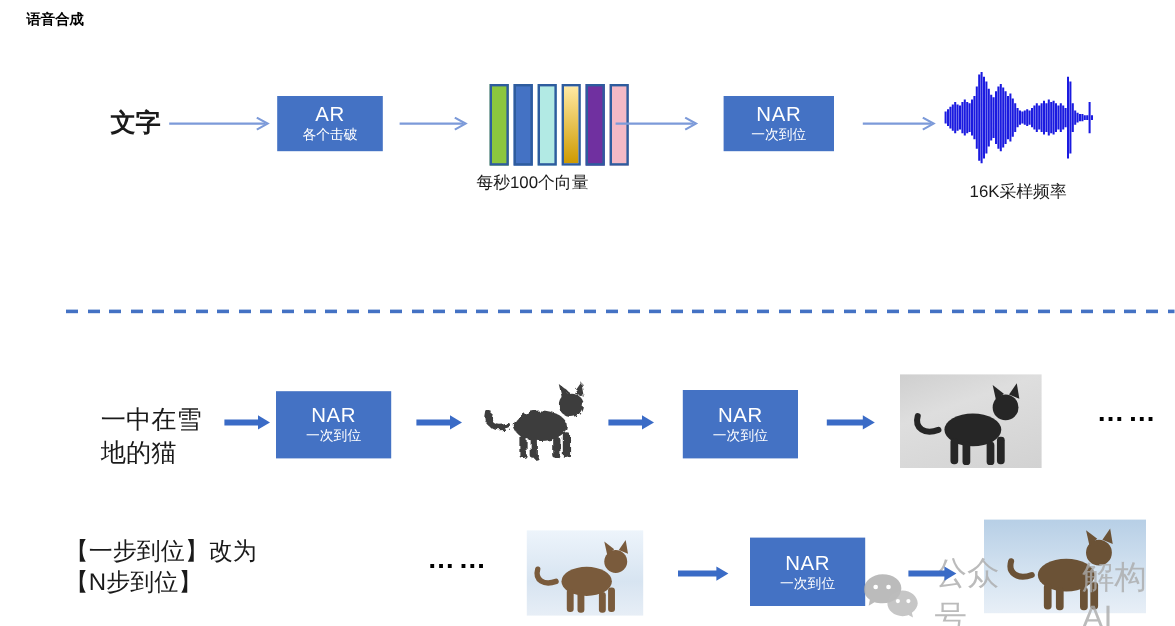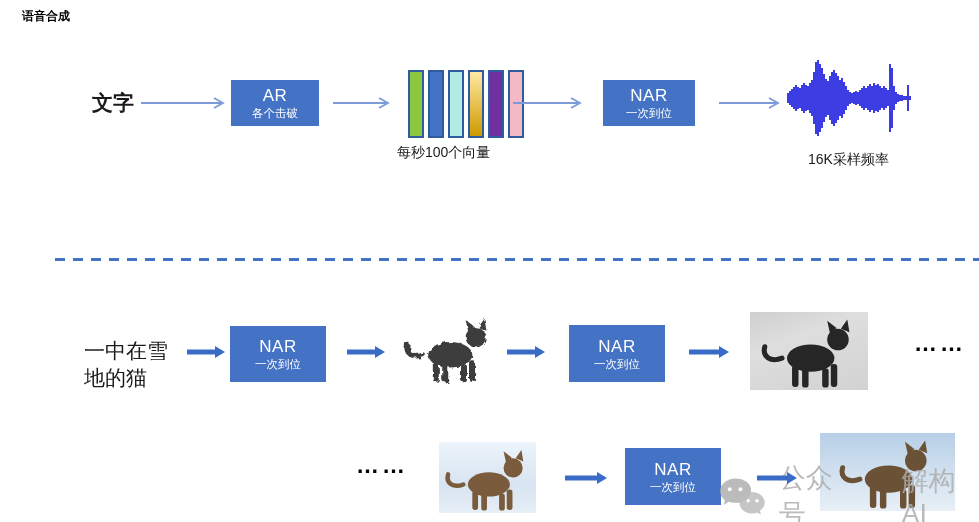--- a/index.html
+++ b/index.html
@@ -164,20 +164,24 @@
   </svg>
 
   <div class="abs cat-frame cat-grayphoto" style="left:750px;top:312px;width:118px;height:78px;">
     <svg viewBox="0 0 140 100">
         <use href="#cat-shape"></use>
       </svg>
   </div>
 
   <div class="abs ellipsis" style="left:914px;top:330px;">……</div>
 
+  <div class="abs plain-label" style="left:54px;top:448px;font-size:20px;">
+    <div>【一步到位】改为</div>
+    <div>【N步到位】</div>
+  </div>
 
   <div class="abs ellipsis" style="left:356px;top:452px;">……</div>
 
   <div class="abs cat-frame cat-snowphoto" style="left:439px;top:442px;width:97px;height:71px;">
     <svg viewBox="0 0 140 100">
         <use href="#cat-shape"></use>
       </svg>
   </div>
 
   <svg class="abs arrow-bold" style="left:564px;top:471px;" width="44" height="14" viewBox="0 0 44 14">

